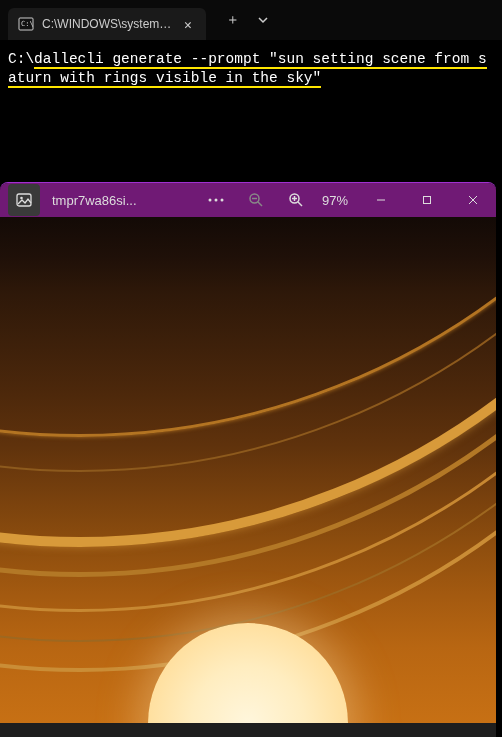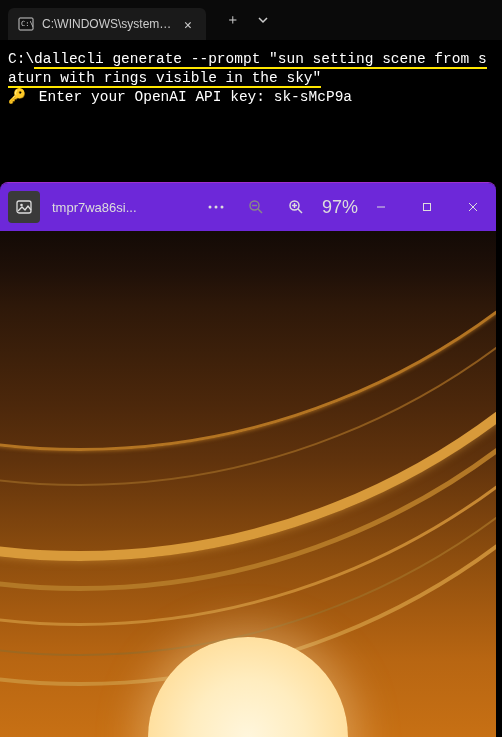--- a/index.html
+++ b/index.html
@@ -93,22 +93,22 @@
       top: 182px;
       left: 0;
       width: 496px;
       height: 555px;
       background: #1e1e1e;
       border-top: 1px solid #a030d0;
       border-radius: 8px 8px 0 0;
       overflow: hidden;
     }
     .viewer-toolbar {
-      height: 48px;
-      background: #6d28d9;
+      height: 34px;
+      background: #701a75;
       display: flex;
       align-items: center;
       padding: 0 0 0 8px;
       color: #ddd;
       font-family: 'Segoe UI', sans-serif;
     }
     .viewer-app-icon {
       width: 32px;
       height: 32px;
       display: flex;
@@ -136,21 +136,21 @@
     .toolbar-btn {
       width: 28px;
       height: 28px;
       display: flex;
       align-items: center;
       justify-content: center;
       cursor: pointer;
       color: #ddd;
     }
     .zoom-label {
-      font-size: 18px;
+      font-size: 13px;
       color: #ddd;
       min-width: 36px;
     }
     .window-controls {
       display: flex;
       margin-left: auto;
     }
     .win-btn {
       width: 46px;
       height: 32px;
@@ -216,25 +216,20 @@
       <svg width="10" height="10" viewBox="0 0 10 10">
           <path d="M1 3 L5 7 L9 3" stroke="#ccc" stroke-width="1.5" fill="none"></path>
         </svg>
     </span>
   </div>
 </div>
 
 <div class="terminal-body">
   <div class="cmd-line">
     <span class="prompt-prefix">C:\</span><span class="cmd-underlined">dallecli generate --prompt "sun setting scene from saturn with rings visible in the sky"</span>
-  </div>
-  <div class="cmd-line">
-    <span class="key-icon">🔑</span>
-    <span>Enter your OpenAI API key:</span>
-    <span>sk-sMcP9a</span>
   </div>
 </div>
 
 <div class="viewer-window">
   <div class="viewer-toolbar">
     <div class="viewer-app-icon">
       <svg width="18" height="18" viewBox="0 0 18 18">
         <rect x="2" y="3" width="14" height="12" rx="2" fill="none" stroke="#ddd" stroke-width="1.3"></rect>
         <circle cx="6.5" cy="7" r="1.3" fill="#ddd"></circle>
         <path d="M3 13 L7 9 L10 12 L13 8 L16 12" stroke="#ddd" stroke-width="1.3" fill="none"></path>

